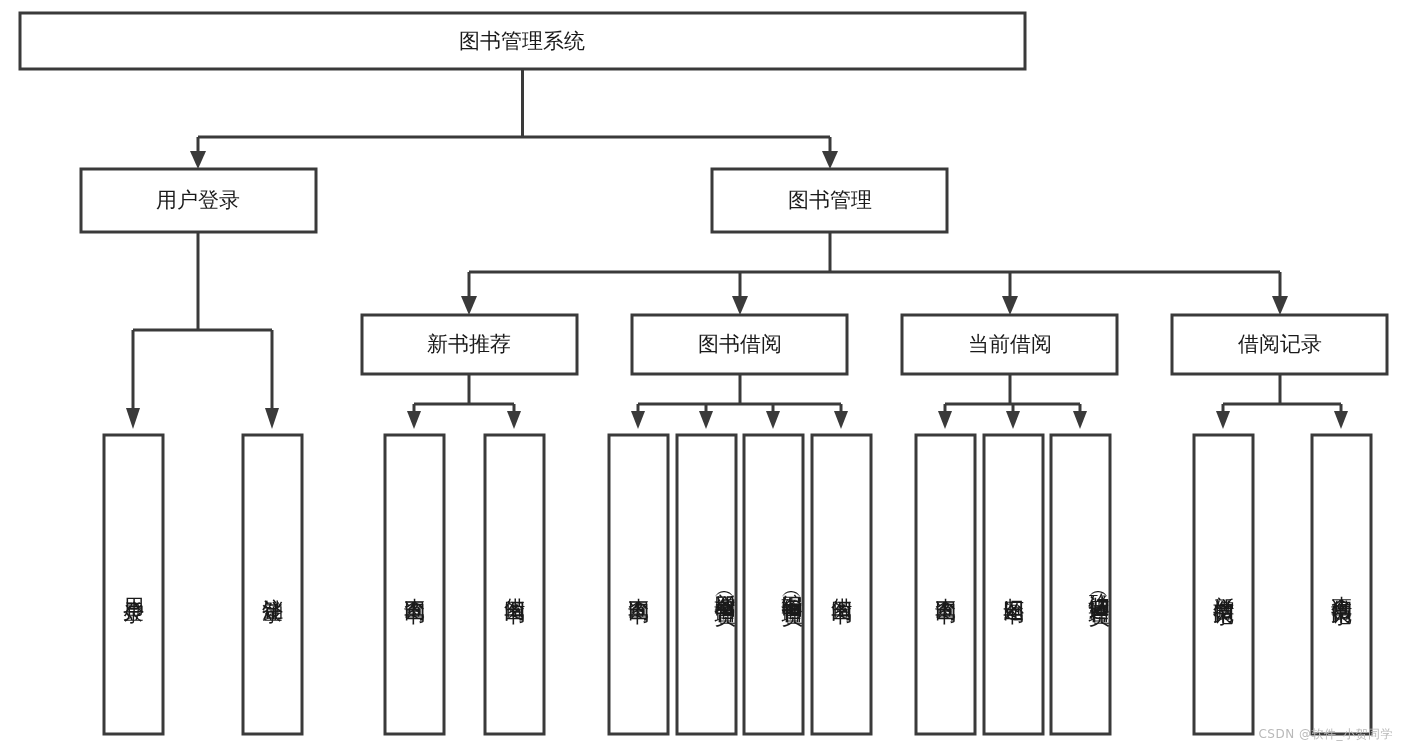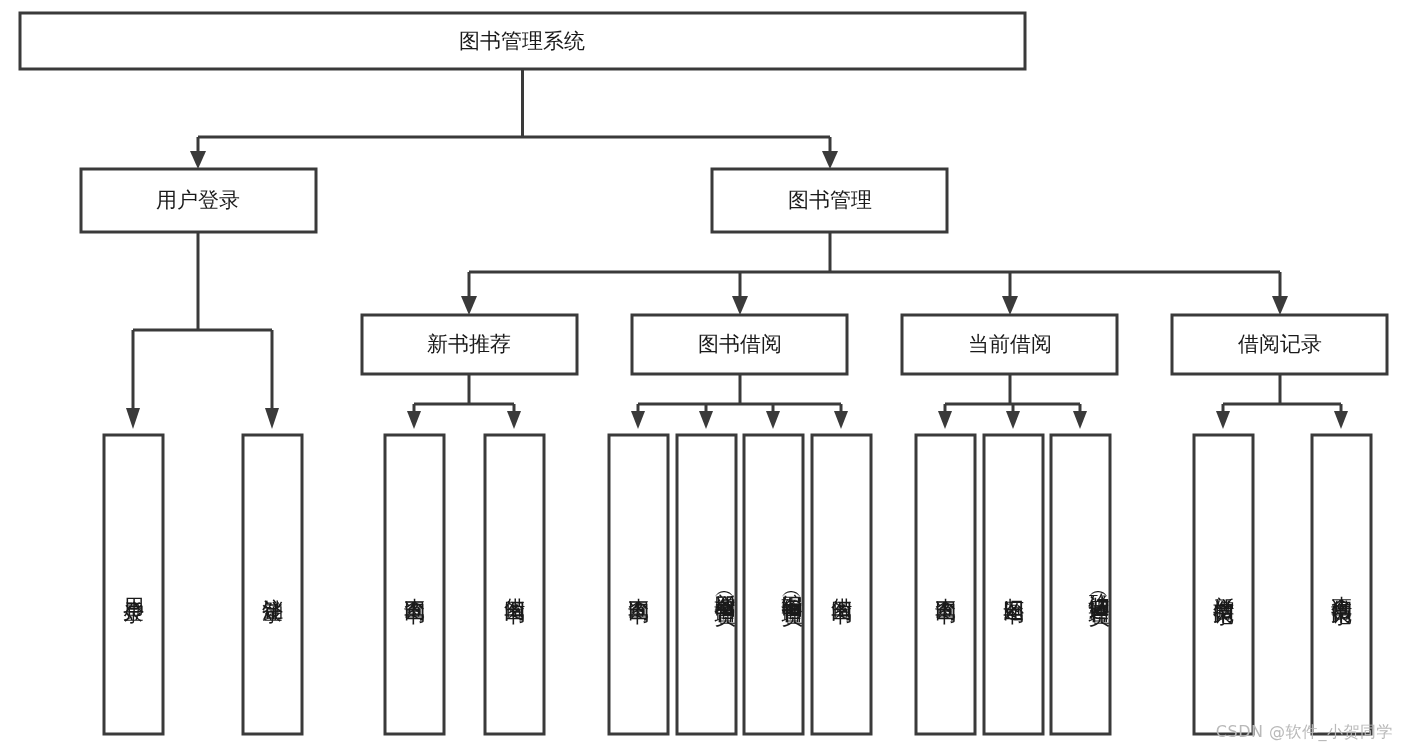--- a/index.html
+++ b/index.html
@@ -62,21 +62,21 @@
     letter-spacing: 2px;
     color: #1a1a1a;
     white-space: nowrap;
     pointer-events: none;
   }
   .watermark {
     position: absolute;
     right: 12px;
     bottom: 4px;
     font-family: "DejaVu Sans", "Liberation Sans", sans-serif;
-    font-size: 16px;
+    font-size: 12px;
     color: #b9b9b9;
     letter-spacing: 0.5px;
     white-space: nowrap;
   }
 </style>
 </head>
 <body>
 
 <div id="diagram-root">
 

